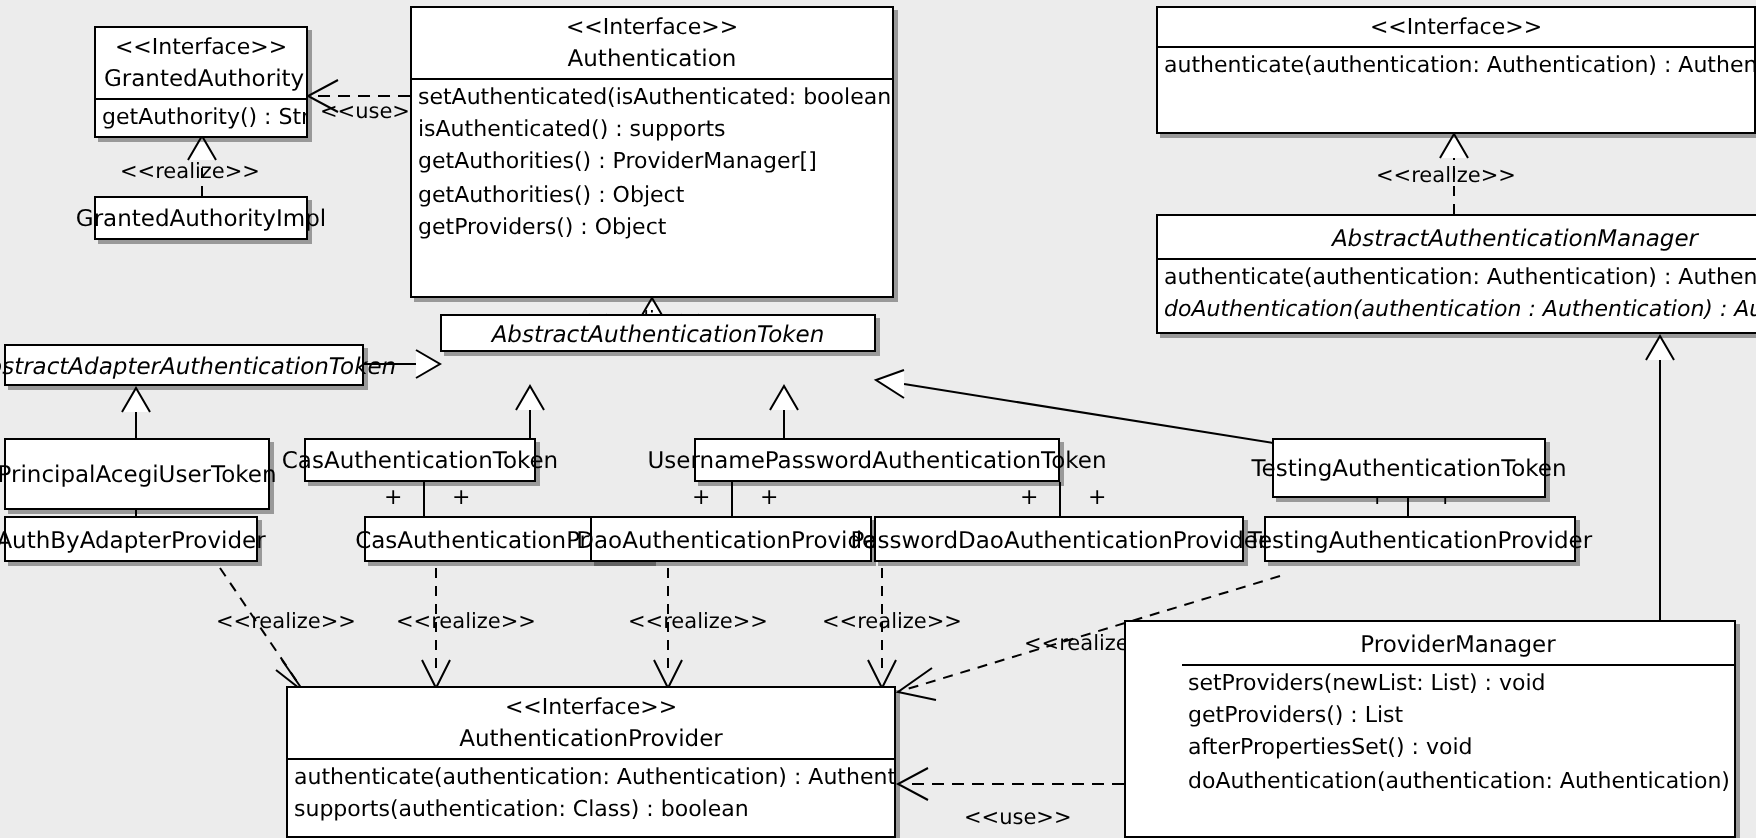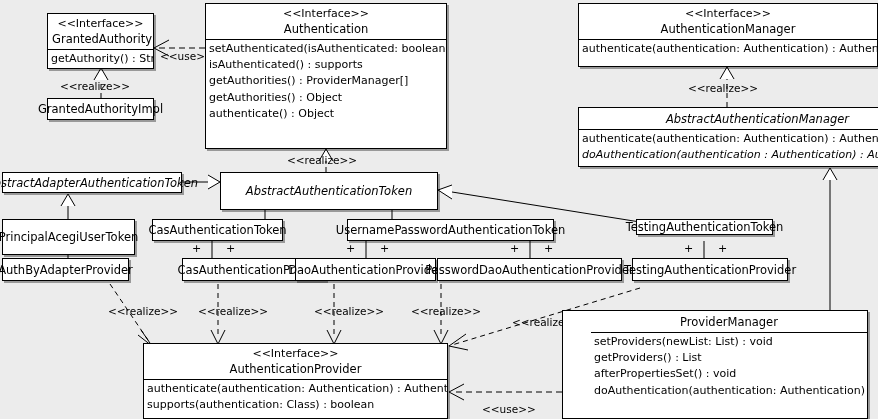--- a/index.html
+++ b/index.html
@@ -206,28 +206,27 @@
     <div class="uml-header">
       <span class="stereo">&lt;&lt;Interface&gt;&gt;</span>
       <span class="cname">Authentication</span>
     </div>
     <div class="uml-sep"></div>
     <div class="uml-members">
       <span class="member">setAuthenticated(isAuthenticated: boolean) : void</span>
       <span class="member">isAuthenticated() : supports</span>
       <span class="member">getAuthorities() : ProviderManager[]</span>
       <span class="member">getAuthorities() : Object</span>
-      <span class="member">authenticate() : Object</span>
+      <span class="member">getProviders() : Object</span>
     </div>
   </div>
 
   <div class="uml-box" style="left:578px; top:3px; width:300px; height:64px;">
     <div class="uml-header">
       <span class="stereo">&lt;&lt;Interface&gt;&gt;</span>
-      <span class="cname">AuthenticationManager</span>
     </div>
     <div class="uml-sep"></div>
     <div class="uml-members">
       <span class="member">authenticate(authentication: Authentication) : Authentication</span>
     </div>
   </div>
 
   <div class="uml-box" style="left:578px; top:107px; width:359px; height:60px;">
     <div class="uml-header" style="padding-top:3px;">
       <span class="cname italic">AbstractAuthenticationManager</span>
@@ -238,45 +237,45 @@
       <span class="member italic">doAuthentication(authentication : Authentication) : Authentication</span>
     </div>
   </div>
 
   <div class="uml-box" style="left:2px; top:172px; width:180px; height:21px;">
     <div class="uml-simple">
       <span class="cname italic">AbstractAdapterAuthenticationToken</span>
     </div>
   </div>
 
-  <div class="uml-box" style="left:220px; top:172px; width:218px; height:38px;">
+  <div class="uml-box" style="left:220px; top:157px; width:218px; height:19px;">
     <div class="uml-simple">
       <span class="cname italic">AbstractAuthenticationToken</span>
     </div>
   </div>
 
   <div class="uml-box" style="left:2px; top:219px; width:133px; height:36px;">
     <div class="uml-simple">
       <span class="cname">PrincipalAcegiUserToken</span>
     </div>
   </div>
 
-  <div class="uml-box" style="left:152px; top:219px; width:131px; height:22px;">
+  <div class="uml-box" style="left:152px; top:219px; width:116px; height:22px;">
     <div class="uml-simple">
       <span class="cname">CasAuthenticationToken</span>
     </div>
   </div>
 
-  <div class="uml-box" style="left:347px; top:219px; width:207px; height:22px;">
+  <div class="uml-box" style="left:347px; top:219px; width:183px; height:22px;">
     <div class="uml-simple">
       <span class="cname">UsernamePasswordAuthenticationToken</span>
     </div>
   </div>
 
-  <div class="uml-box" style="left:636px; top:219px; width:137px; height:16px;">
+  <div class="uml-box" style="left:636px; top:219px; width:137px; height:30px;">
     <div class="uml-simple">
       <span class="cname">TestingAuthenticationToken</span>
     </div>
   </div>
 
   <div class="uml-box" style="left:2px; top:258px; width:127px; height:23px;">
     <div class="uml-simple">
       <span class="cname">AuthByAdapterProvider</span>
     </div>
   </div>

